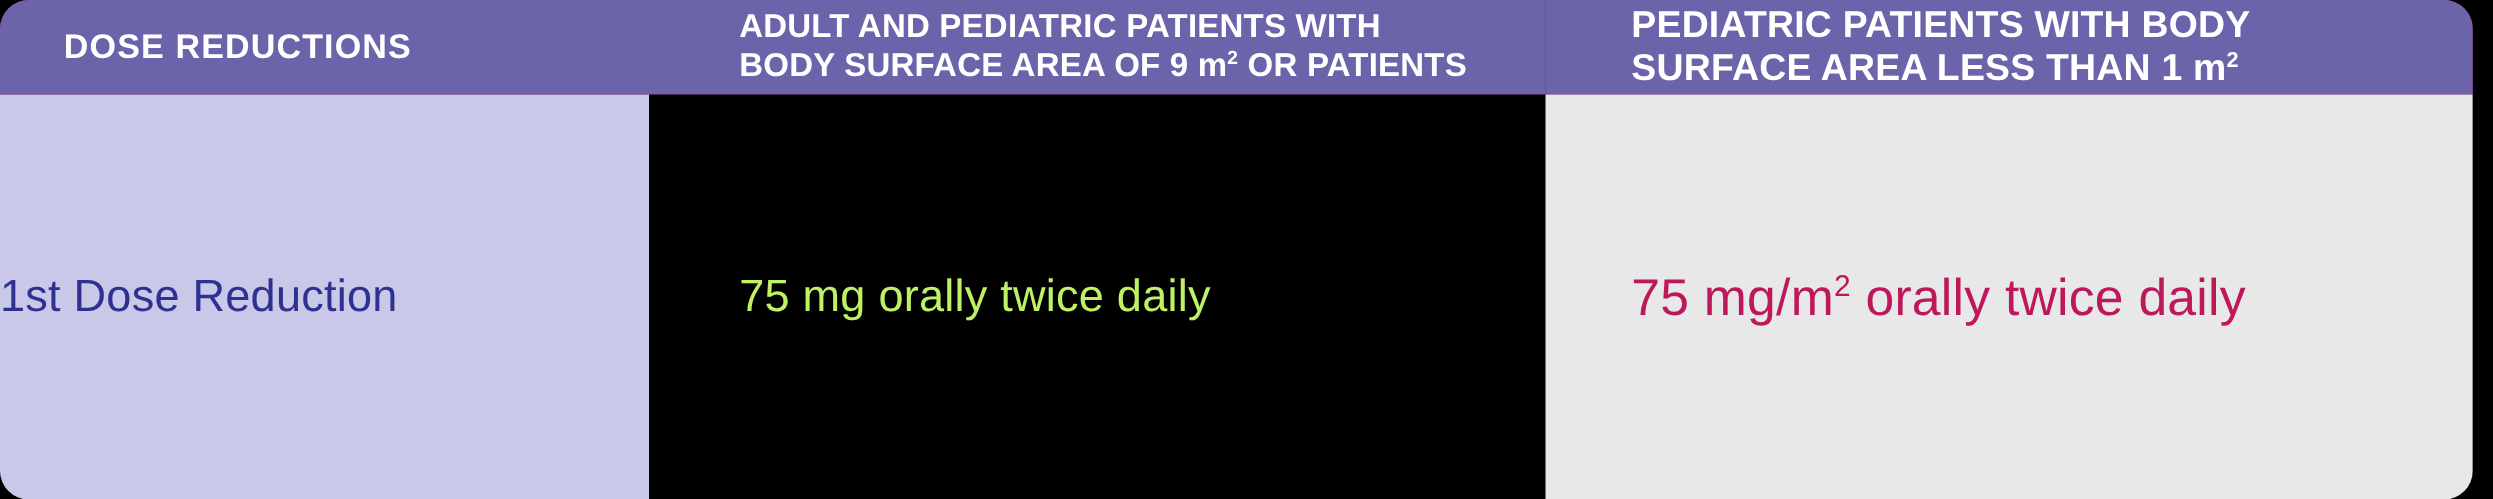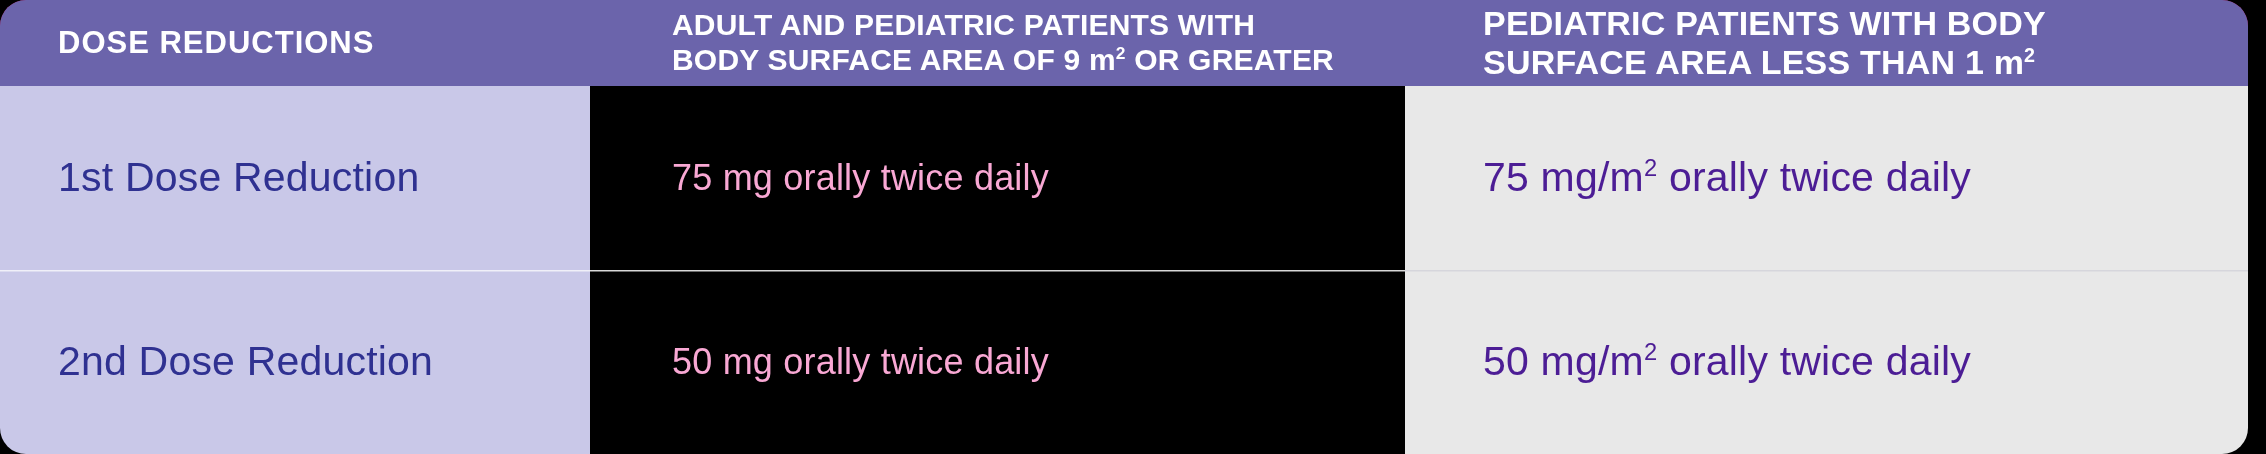--- a/index.html
+++ b/index.html
@@ -86,34 +86,34 @@
   td .cell-inner {
     line-height: 1.15;
   }
 
   td.cell-label {
     background: #C9C8E8;
     color: #2F3191;
     font-size: 41px;
     letter-spacing: 0.2px;
   }
-  td.cell-label .cell-inner { padding-left: 58px; }
+  td.cell-label .cell-inner { }
 
   td.cell-dark {
     background: #000000;
-    color: #f9a8d4;
-    font-size: 36px;
+    color: #bef264;
+    font-size: 41px;
     letter-spacing: 0.2px;
   }
   td.cell-dark .cell-inner { padding-left: 82px; }
 
   td.cell-light {
     background: #E8E8E8;
-    color: #4c1d95;
-    font-size: 41px;
+    color: #be185d;
+    font-size: 47px;
     letter-spacing: 0.2px;
   }
   td.cell-light .cell-inner { padding-left: 78px; }
 
   
   tbody tr.row-sep td.cell-label {
     box-shadow: inset 0 1.5px 0 0 #F0F0F8;
   }
   tbody tr.row-sep td.cell-dark {
     box-shadow: inset 0 1.5px 0 0 #D8D8D8;
@@ -136,21 +136,21 @@
     <thead>
       <tr>
         <th class="col-a">
           <div class="th-inner">
             <span>DOSE REDUCTIONS</span>
           </div>
         </th>
         <th class="col-b">
           <div class="th-inner">
             <span>ADULT AND PEDIATRIC PATIENTS WITH</span><br>
-            <span>BODY SURFACE AREA OF 9 m</span><sup>2</sup><span> OR GREATER</span>
+            <span>BODY SURFACE AREA OF 9 m</span><sup>2</sup><span> OR PATIENTS</span>
           </div>
         </th>
         <th class="col-c">
           <div class="th-inner">
             <span>PEDIATRIC PATIENTS WITH BODY</span><br>
             <span>SURFACE AREA LESS THAN 1 m</span><sup>2</sup><span></span>
           </div>
         </th>
       </tr>
     </thead>
@@ -159,26 +159,15 @@
         <td class="cell-label">
           <div class="cell-inner"><span>1st Dose Reduction</span></div>
         </td>
         <td class="cell-dark">
           <div class="cell-inner"><span>75 mg orally twice daily</span></div>
         </td>
         <td class="cell-light">
           <div class="cell-inner"><span>75 mg/m</span><sup>2</sup><span> orally twice daily</span><sup></sup></div>
         </td>
       </tr>
-      <tr class="row-sep">
-        <td class="cell-label">
-          <div class="cell-inner"><span>2nd Dose Reduction</span></div>
-        </td>
-        <td class="cell-dark">
-          <div class="cell-inner"><span>50 mg orally twice daily</span></div>
-        </td>
-        <td class="cell-light">
-          <div class="cell-inner"><span>50 mg/m</span><sup>2</sup><span> orally twice daily</span><sup></sup></div>
-        </td>
-      </tr>
     </tbody>
   </table>
 </div>
 
 </body></html>

